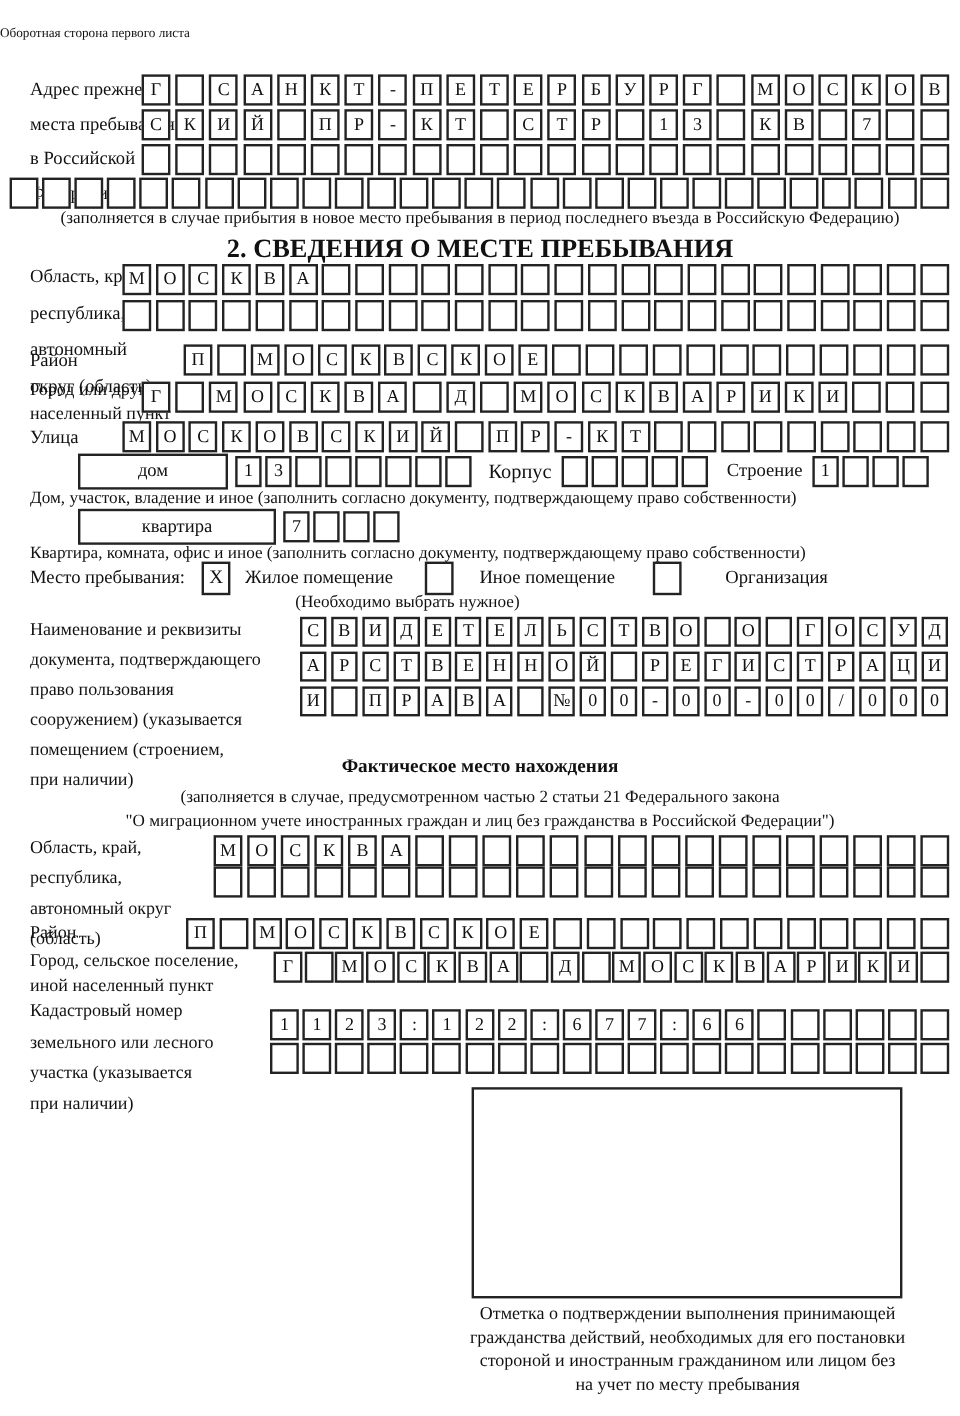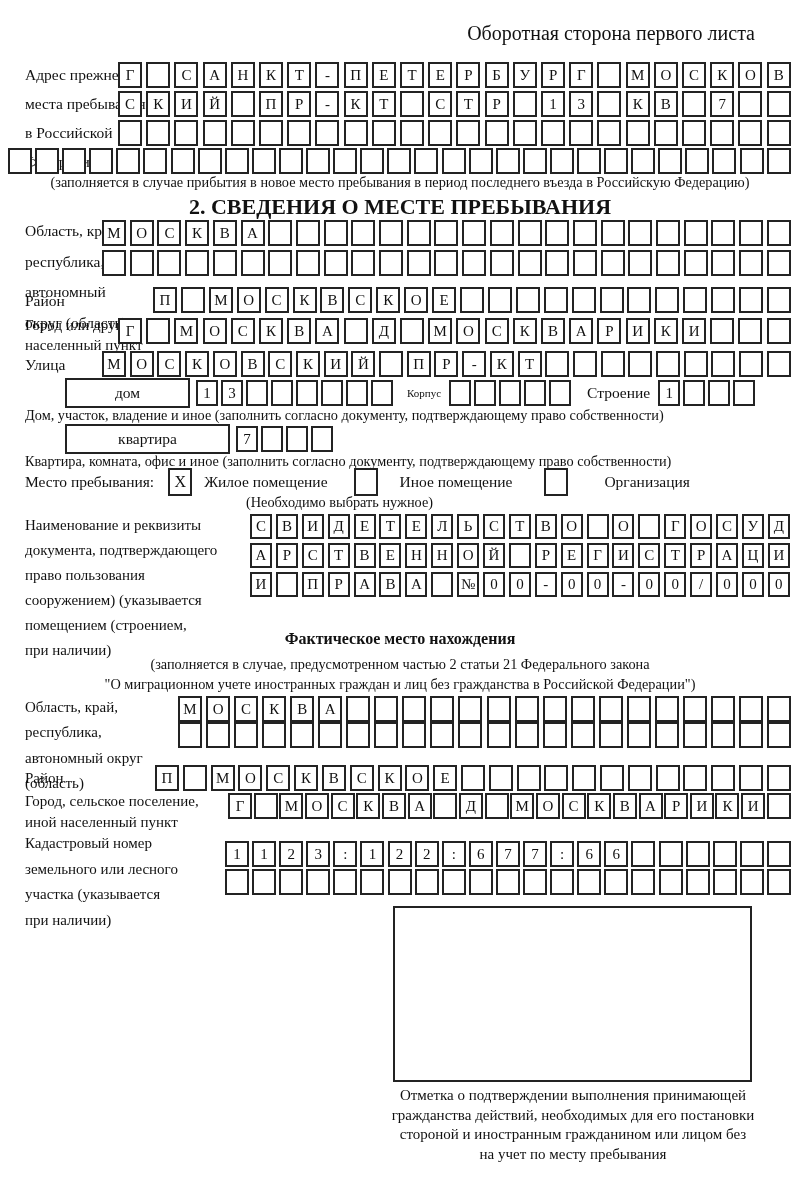--- a/index.html
+++ b/index.html
@@ -32,21 +32,21 @@
   }
   .mesto-row{display:flex;align-items:center;font-size:15.5px;}
   .stamp{box-sizing:border-box;border:2px solid #232323;background:#fff;}
   .cap{font-size:15px;line-height:19.5px;text-align:center;}
 </style>
 </head>
 <body>
 
 <div id="page">
 
-  <div class="abs" style="top:22px;left:0;width:755px;text-align:right;font-size:20px;">Оборотная сторона первого листа</div>
+  <div class="abs" style="top:22px;left:0;width:755px;text-align:left;font-size:11px;">Оборотная сторона первого листа</div>
 
   <div class="abs lbl" style="top:60px;left:25px;">
       <div>Адрес прежнего</div>
       <div>места пребывания</div>
       <div>в Российской</div>
       <div>Федерации</div>
     </div>
 
   <div class="boxrow" style="top:62px;left:118px;width:673px;">
       <span class="cbox">Г</span>
@@ -315,21 +315,21 @@
     <div class="inlineboxes sm" style="margin-left:6px;">
         <span class="cbox">1</span>
         <span class="cbox">3</span>
         <span class="cbox"></span>
         <span class="cbox"></span>
         <span class="cbox"></span>
         <span class="cbox"></span>
         <span class="cbox"></span>
         <span class="cbox"></span>
       </div>
-    <div style="margin:0 8px 0 14px;font-size:11px;">Корпус</div>
+    <div style="margin:0 8px 0 14px;font-size:17px;">Корпус</div>
     <div class="inlineboxes sm">
         <span class="cbox"></span>
         <span class="cbox"></span>
         <span class="cbox"></span>
         <span class="cbox"></span>
         <span class="cbox"></span>
       </div>
     <div style="margin:0 8px 0 16px;font-size:15.5px;">Строение</div>
     <div class="inlineboxes sm">
         <span class="cbox">1</span>

